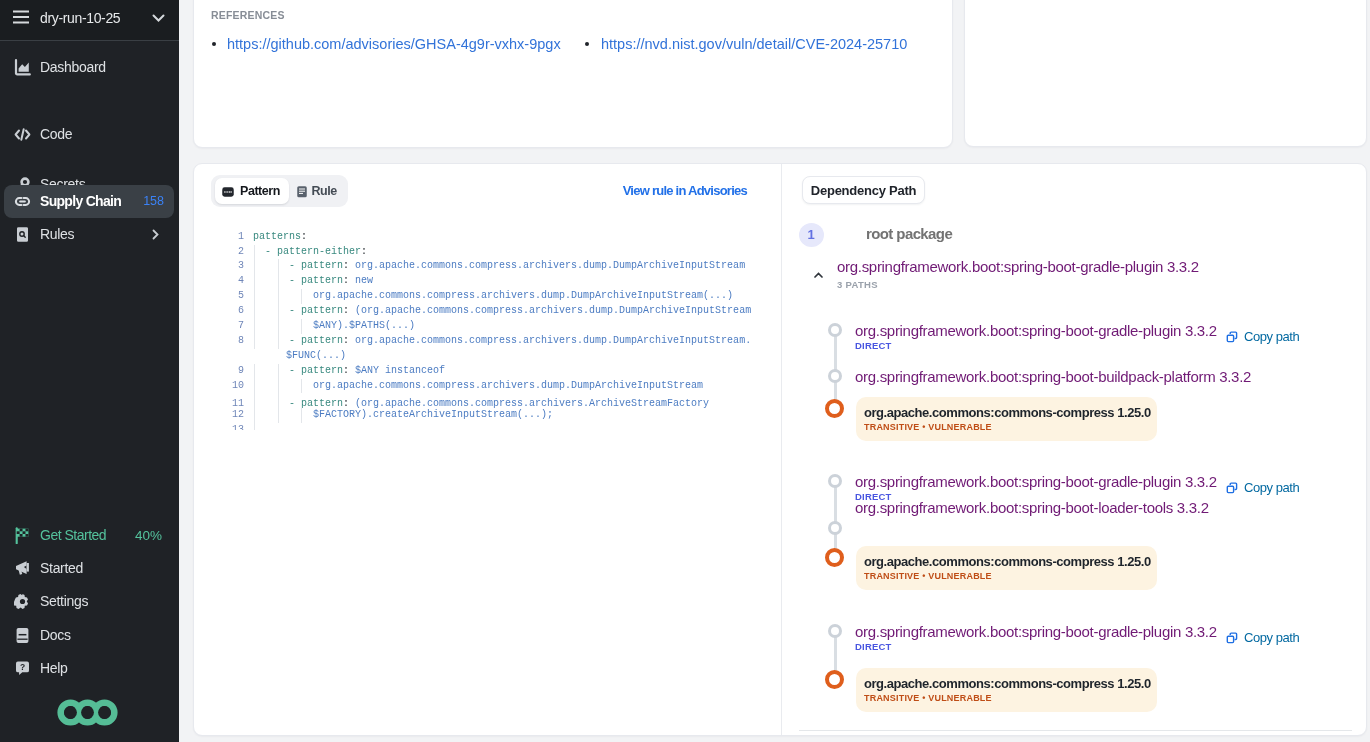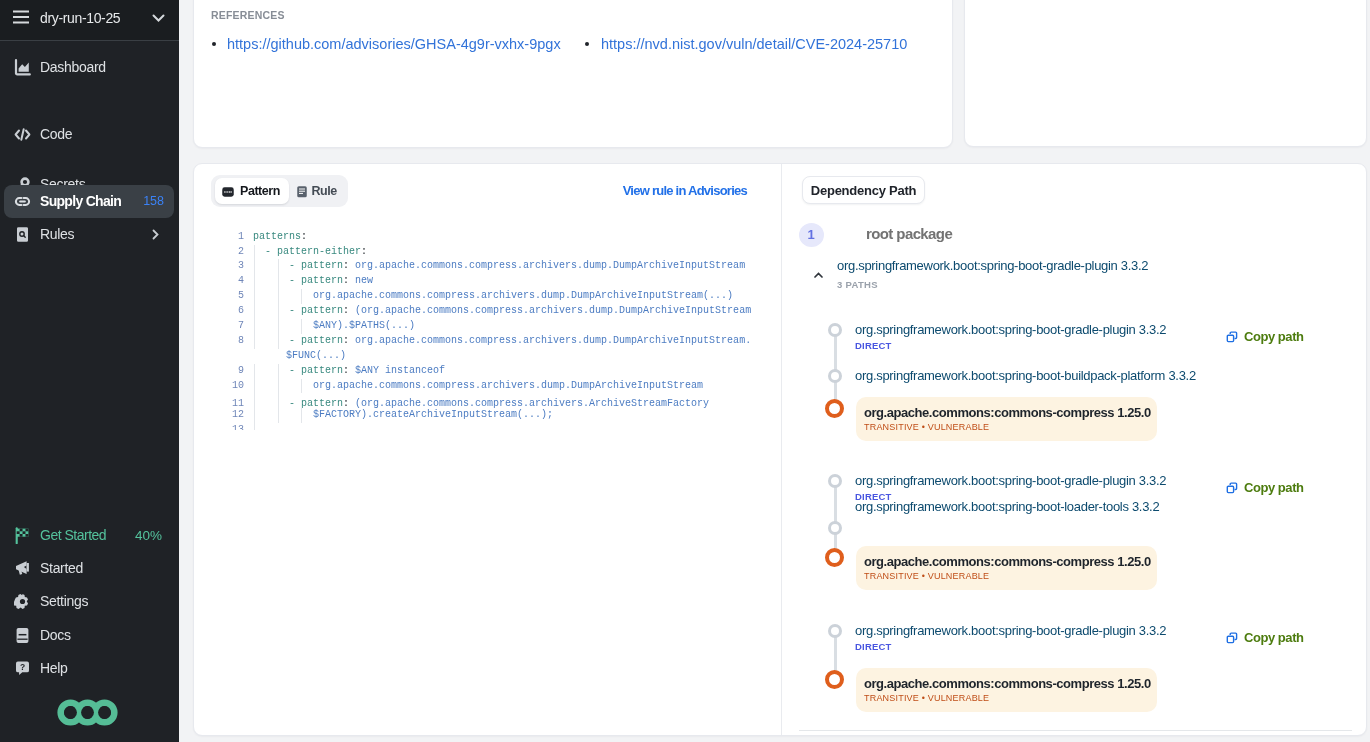--- a/index.html
+++ b/index.html
@@ -47,32 +47,32 @@
 .bl { color:#4c7cc2; }
 .dk { color:#24292f; }
 .guide { position:absolute; width:1px; background:#e3e6ea; }
 
 
 #dpill { position:absolute; left:20px; top:12px; width:123px; height:28px; background:#fff; border:1px solid #e7e9ee; border-radius:8px; box-shadow:0 1px 2px rgba(20,30,50,0.06); }
 #dpill .txt { position:absolute; left:0; right:0; top:6px; text-align:center; font-size:13px; font-weight:bold; letter-spacing:-0.25px; color:#20242b; }
 #stepnum { position:absolute; left:16.5px; top:58.5px; width:25px; height:24px; border-radius:50%; background:#e6e8fb; }
 #stepnum span { position:absolute; left:0; right:0; top:4.5px; text-align:center; font-size:13px; font-weight:bold; color:#6270e2; }
 #rootpkg { position:absolute; left:52px; top:61px; font-size:15px; font-weight:bold; letter-spacing:-0.6px; color:#737373;margin-left:32px; }
-.depname { font-size:13px; letter-spacing:-0.3px; color:#0c4a6e; white-space:nowrap; }
+.depname { font-size:15px; letter-spacing:-0.3px; color:#701a75; white-space:nowrap; }
 #expander { position:absolute; left:56px; top:94px; }
 #exppaths { position:absolute; left:55px; top:115px; font-size:9.5px; font-weight:bold; color:#9aa1ab; letter-spacing:0.3px; }
 
 .conn { position:absolute; left:51.5px; width:3px; background:#d9dee3; }
 .gcirc { position:absolute; left:46px; width:14px; height:14px; border-radius:50%; border:3px solid #ccd2d9; background:#fff; }
 .ocirc { position:absolute; left:43px; width:19px; height:19px; border-radius:50%; border:4px solid #df5e1c; background:#fff; }
 .direct { font-size:9.5px; font-weight:bold; color:#4956e0; letter-spacing:0.2px; }
 .vbox { position:absolute; left:74px; width:301px; height:44px; background:#fdf3e1; border-radius:10px; }
 .vbox .nm { position:absolute; left:8px; top:8px; font-size:13px; font-weight:bold; letter-spacing:-0.45px; color:#1e242b; white-space:nowrap; }
-.vbox .tv { position:absolute; left:8px; top:25px; font-size:9px; font-weight:normal; color:#bf4d16; letter-spacing:0.2px; white-space:nowrap; }
-.copy { position:absolute; left:444px; font-size:13px; font-weight:bold; letter-spacing:-0.45px; color:#4d7c0f; display:flex; align-items:center; }
+.vbox .tv { position:absolute; left:8px; top:25px; font-size:9px; font-weight:bold; color:#bf4d16; letter-spacing:0.2px; white-space:nowrap; }
+.copy { position:absolute; left:444px; font-size:13px; font-weight:normal; letter-spacing:-0.45px; color:#0369a1; display:flex; align-items:center; }
 .cpic { margin-right:6px; }
 .cptxt { position:relative; top:-1px; }
 #hdiv { position:absolute; left:17px; top:566px; width:553px; height:1px; background:#e4e7ea; }
 </style>
 </head>
 <body>
 
 <div id="sidebar">
   <div id="sbheader">
     <svg class="abs" style="left:13px;top:10px" width="16" height="14" viewBox="0 0 16 14">

